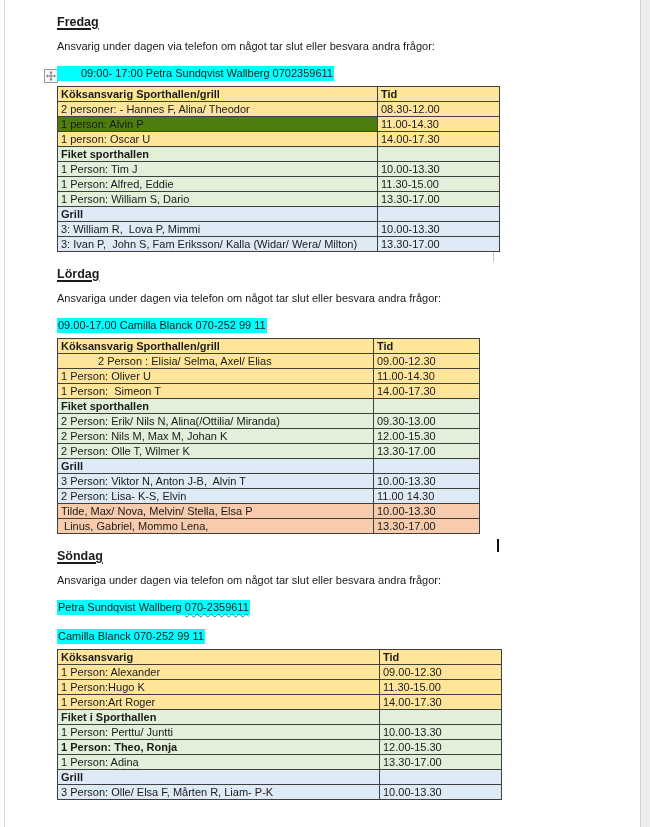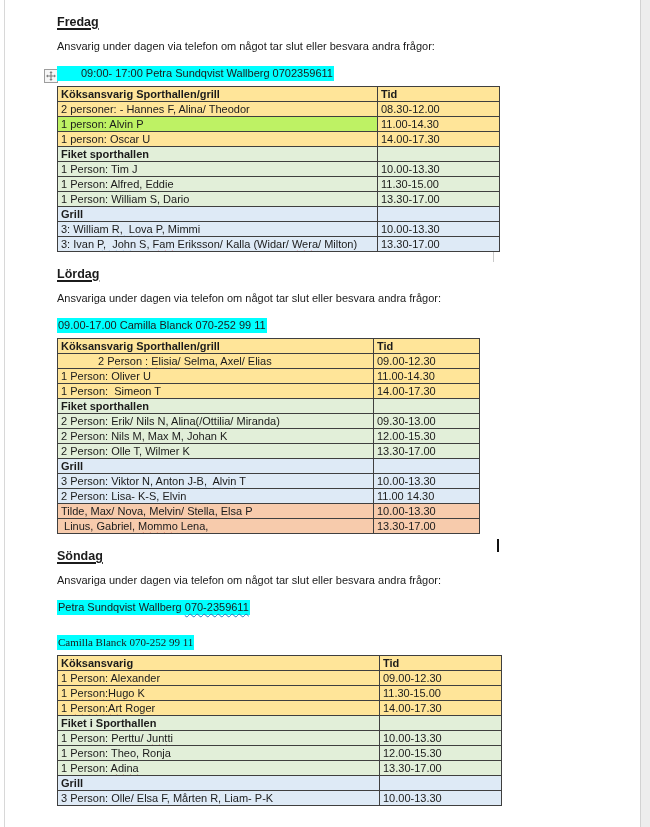--- a/index.html
+++ b/index.html
@@ -13,21 +13,21 @@
   .scrollbar-track{position:absolute;right:0;top:0;width:9px;height:827px;background:#ededed;border-left:1px solid #d2d2d2;}
   .content{position:absolute;left:57px;top:15px;width:560px;}
   .day-heading{
     font-size:12.5px;line-height:14px;font-weight:bold;margin:0;
     text-decoration:underline;text-decoration-thickness:1.5px;text-underline-offset:2px;
   }
   .sec{margin:0;}
   .sec + .sec{margin-top:15px;}
   .intro{font-size:11px;line-height:14px;margin-top:10px;white-space:pre-wrap;}
   .hl-line{margin-top:11px;line-height:15px;}
-  .hl-line.tight{margin-top:18px;font-family:Liberation Serif, serif;}
+  .hl-line.tight{margin-top:12px;}
   .hl{display:inline-block;font-size:11px;line-height:15px;padding:0 1px;white-space:pre-wrap;}
   table.sched{border-collapse:collapse;table-layout:fixed;margin-top:5px;}
   table.sched td{
     border:1px solid #3f3f3f;font-size:11px;line-height:12px;height:14px;
     padding:0 3px;white-space:pre-wrap;overflow:hidden;vertical-align:middle;
   }
   td.bold{font-weight:bold;}
   .mk-red{text-decoration:underline wavy var(--sq-red,#C00000);text-decoration-thickness:1px;text-underline-offset:2px;}
   .mk-blue{text-decoration:underline wavy var(--sq-blue,#2E75B6);text-decoration-thickness:1px;text-underline-offset:2px;}
   
@@ -71,21 +71,21 @@
       <tbody>
           <tr>
             <td class="bold" style="background: rgb(255, 229, 153);">Köksansvarig Sporthallen/grill</td>
             <td class="bold" style="background: rgb(255, 229, 153);">Tid</td>
           </tr>
           <tr>
             <td style="background: rgb(255, 229, 153);">2 personer: - Hannes F, Alina/ Theodor</td>
             <td style="background: rgb(255, 229, 153);">08.30-12.00</td>
           </tr>
           <tr>
-            <td style="background: #bef264;">1 person: Alvin P</td>
+            <td style="background: #4d7c0f;">1 person: Alvin P</td>
             <td style="background: rgb(255, 229, 153);">11.00-14.30</td>
           </tr>
           <tr>
             <td style="background: rgb(255, 229, 153);">1 person: Oscar U</td>
             <td style="background: rgb(255, 229, 153);">14.00-17.30</td>
           </tr>
           <tr>
             <td class="bold" style="background: rgb(226, 239, 217);">Fiket sporthallen</td>
             <td style="background: rgb(226, 239, 217);"></td>
           </tr>
@@ -216,21 +216,21 @@
           </tr>
           <tr>
             <td class="bold" style="background: rgb(226, 239, 217);">Fiket i Sporthallen</td>
             <td style="background: rgb(226, 239, 217);"></td>
           </tr>
           <tr>
             <td style="background: rgb(226, 239, 217);">1 Person: Perttu/ <span class="mk-red">Juntti</span></td>
             <td style="background: rgb(226, 239, 217);">10.00-13.30</td>
           </tr>
           <tr>
-            <td style="background: rgb(226, 239, 217);">1 Person: Theo, Ronja</td>
+            <td style="background: rgb(226, 239, 217); font-weight: bold;">1 Person: Theo, Ronja</td>
             <td style="background: rgb(226, 239, 217);">12.00-15.30</td>
           </tr>
           <tr>
             <td style="background: rgb(226, 239, 217);">1 Person: <span class="mk-red">Adina</span></td>
             <td style="background: rgb(226, 239, 217);">13.30-17.00</td>
           </tr>
           <tr>
             <td class="bold" style="background: rgb(222, 234, 246);">Grill</td>
             <td style="background: rgb(222, 234, 246);"></td>
           </tr>

